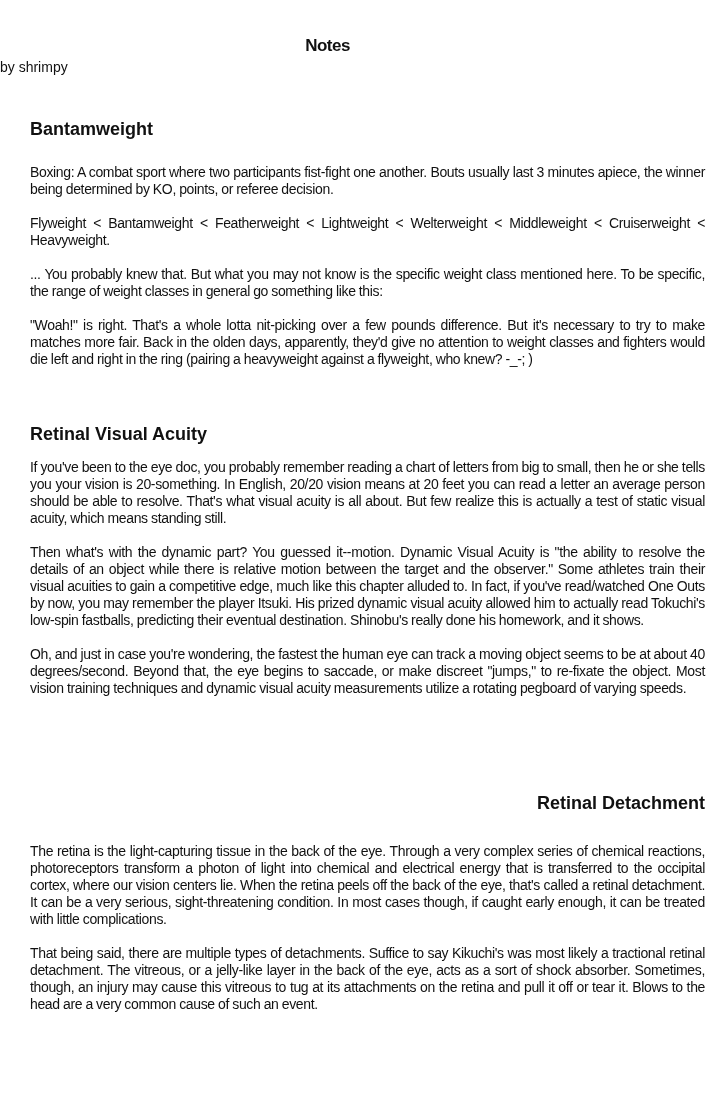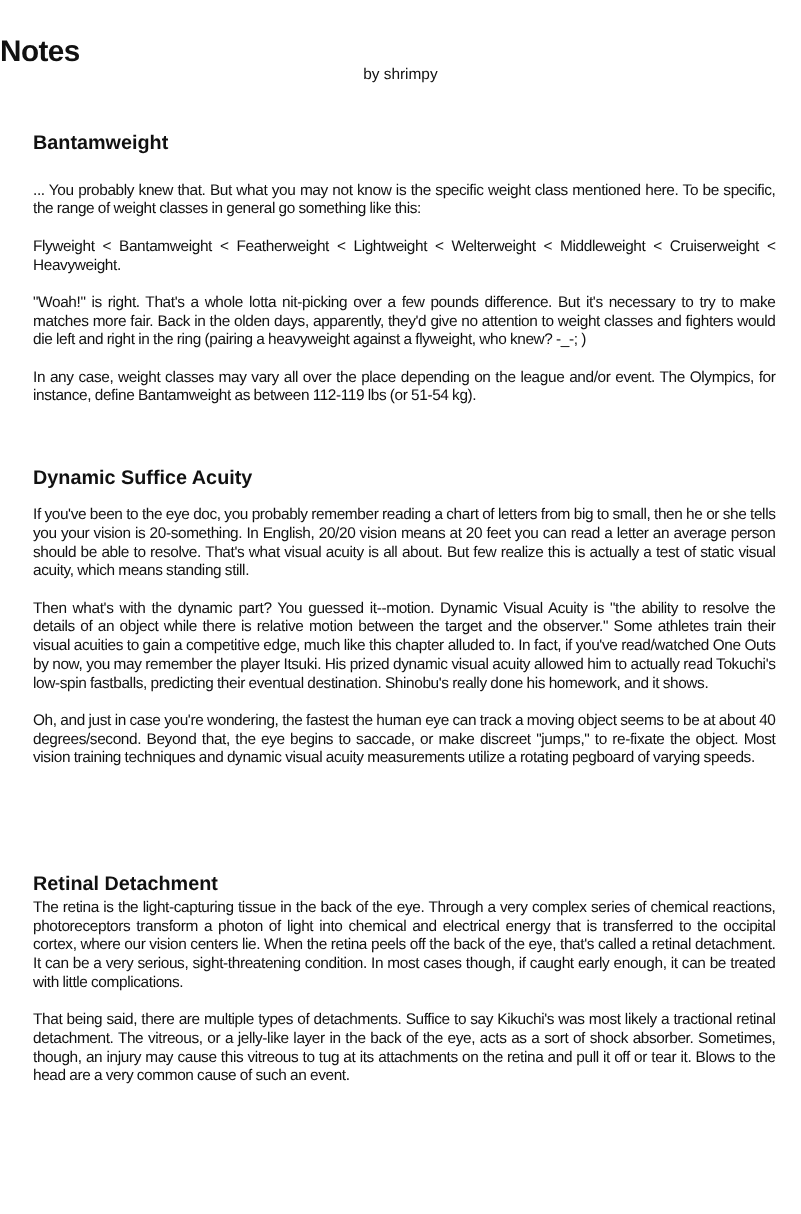--- a/index.html
+++ b/index.html
@@ -1,48 +1,48 @@
 <!DOCTYPE html>
 <html><head>
 <meta charset="utf-8">
 <style>
   html, body { margin: 0; padding: 0; background: #ffffff; }
   body { width: 728px; height: 1104px; overflow: hidden; position: relative; color: #111111;
          font-family: "Liberation Sans", sans-serif; }
-  .title { position: absolute; top: 30px; left: 0; width: 655px; 
-           font-size: 27px; font-weight: bold; letter-spacing: -0.5px; line-height: 32px; }
-  .byline { position: absolute; top: 58px; left: 0; width: 728px; text-align: center;
+  .title { position: absolute; top: 30px; left: 0; width: 655px; text-align: center;
+           font-size: 17px; font-weight: bold; letter-spacing: -0.5px; line-height: 32px; }
+  .byline { position: absolute; top: 58px; left: 0; width: 728px; 
             font-size: 14px; line-height: 18px; }
   .content { position: absolute; top: 118px; left: 30px; width: 675px; }
   .section h2 { margin: 0; font-size: 18px; font-weight: bold; line-height: 22px; }
   .section p { margin: 0 0 17px 0; font-size: 14px; line-height: 17px; text-align: justify;
                letter-spacing: -0.35px; word-spacing: -0.3px; }
   .sec1 h2 { margin-bottom: 24px; }
   .sec2 { position: absolute; top: 305px; left: 0; width: 675px; }
   .sec2 h2 { margin-bottom: 14px; }
   .sec3 { position: absolute; top: 674px; left: 0; width: 675px; }
-  .sec3 h2 { margin-bottom: 2px; }
+  .sec3 h2 { margin-bottom: 29px; text-align: right; }
 </style>
 </head>
 <body>
 
 <div class="title">Notes</div>
 <div class="byline">by shrimpy</div>
 
 <div class="content">
   <div class="section sec1">
     <h2>Bantamweight</h2>
+    <p>Boxing: A combat sport where two participants fist-fight one another. Bouts usually last 3 minutes apiece, the winner being determined by KO, points, or referee decision.</p>
+    <p>Flyweight &lt; Bantamweight &lt; Featherweight &lt; Lightweight &lt; Welterweight &lt; Middleweight &lt; Cruiserweight &lt; Heavyweight.</p>
     <p>... You probably knew that. But what you may not know is the specific weight class mentioned here. To be specific, the range of weight classes in general go something like this:</p>
-    <p>Flyweight &lt; Bantamweight &lt; Featherweight &lt; Lightweight &lt; Welterweight &lt; Middleweight &lt; Cruiserweight &lt; Heavyweight.</p>
     <p>"Woah!" is right. That's a whole lotta nit-picking over a few pounds difference. But it's necessary to try to make matches more fair. Back in the olden days, apparently, they'd give no attention to weight classes and fighters would die left and right in the ring (pairing a heavyweight against a flyweight, who knew? -_-; )</p>
-    <p>In any case, weight classes may vary all over the place depending on the league and/or event. The Olympics, for instance, define Bantamweight as between 112-119 lbs (or 51-54 kg).</p>
   </div>
 
   <div class="section sec2">
-    <h2>Dynamic Suffice Acuity</h2>
+    <h2>Retinal Visual Acuity</h2>
     <p>If you've been to the eye doc, you probably remember reading a chart of letters from big to small, then he or she tells you your vision is 20-something. In English, 20/20 vision means at 20 feet you can read a letter an average person should be able to resolve. That's what visual acuity is all about. But few realize this is actually a test of static visual acuity, which means standing still.</p>
     <p>Then what's with the dynamic part? You guessed it--motion. Dynamic Visual Acuity is "the ability to resolve the details of an object while there is relative motion between the target and the observer." Some athletes train their visual acuities to gain a competitive edge, much like this chapter alluded to. In fact, if you've read/watched One Outs by now, you may remember the player Itsuki. His prized dynamic visual acuity allowed him to actually read Tokuchi's low-spin fastballs, predicting their eventual destination. Shinobu's really done his homework, and it shows.</p>
     <p>Oh, and just in case you're wondering, the fastest the human eye can track a moving object seems to be at about 40 degrees/second. Beyond that, the eye begins to saccade, or make discreet "jumps," to re-fixate the object. Most vision training techniques and dynamic visual acuity measurements utilize a rotating pegboard of varying speeds.</p>
   </div>
 
   <div class="section sec3">
     <h2>Retinal Detachment</h2>
     <p>The retina is the light-capturing tissue in the back of the eye. Through a very complex series of chemical reactions, photoreceptors transform a photon of light into chemical and electrical energy that is transferred to the occipital cortex, where our vision centers lie. When the retina peels off the back of the eye, that's called a retinal detachment. It can be a very serious, sight-threatening condition. In most cases though, if caught early enough, it can be treated with little complications.</p>
     <p>That being said, there are multiple types of detachments. Suffice to say Kikuchi's was most likely a tractional retinal detachment. The vitreous, or a jelly-like layer in the back of the eye, acts as a sort of shock absorber. Sometimes, though, an injury may cause this vitreous to tug at its attachments on the retina and pull it off or tear it. Blows to the head are a very common cause of such an event.</p>
   </div>

